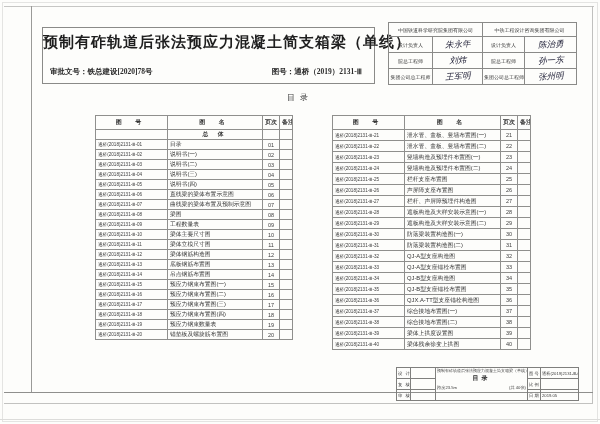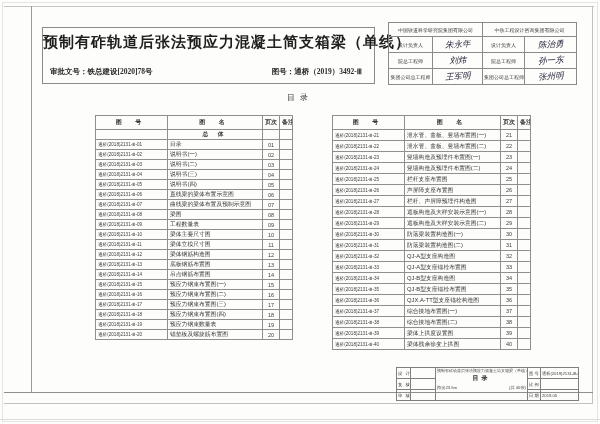--- a/index.html
+++ b/index.html
@@ -82,21 +82,21 @@
   <div class="frame-top"></div>
   <div class="frame-left"></div>
   <div class="frame-right"></div>
   <div class="frame-bottom1"></div>
   <div class="frame-bottom2"></div>
 
   <div class="header-box">
     <div class="doc-title">预制有砟轨道后张法预应力混凝土简支箱梁（单线）</div>
     <div class="approval-row">
       <span>审批文号：铁总建设[2020]78号</span>
-      <span>图号：通桥（2019）3492-Ⅲ</span>
+      <span>图号：通桥（2019）2131-Ⅲ</span>
     </div>
   </div>
 
   <table class="sig-table">
     <colgroup>
         <col style="width:44px">
         <col style="width:50px">
         <col style="width:42px">
         <col style="width:52px">
       </colgroup>

